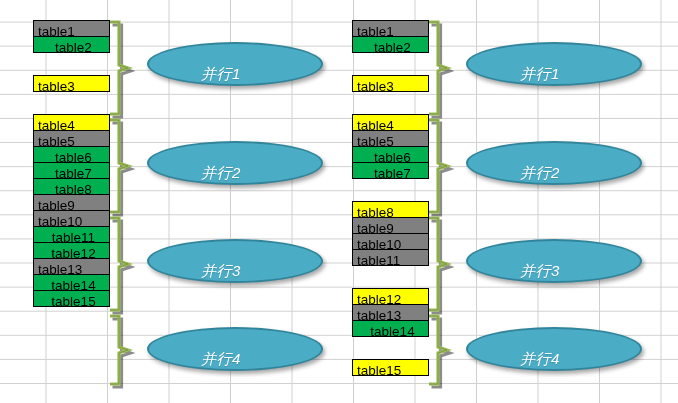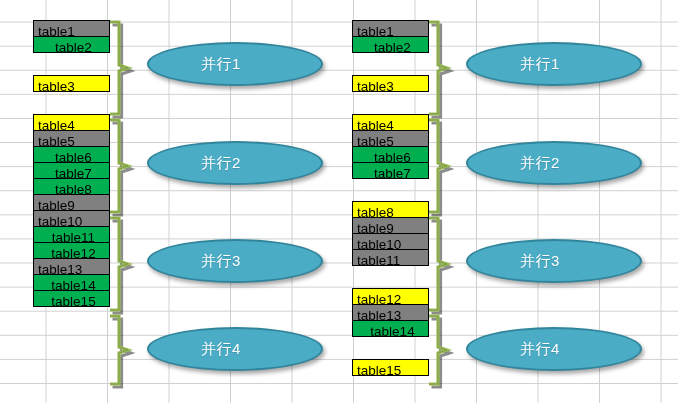--- a/index.html
+++ b/index.html
@@ -47,22 +47,23 @@
 
   
   .ellipse{
     position:absolute;
     box-sizing:border-box;
     border-radius:50%;
     background:#4BACC6;
     border:2px solid #31859B;
     box-shadow:2px 3px 4px rgba(0,0,0,0.35);
     display:flex;
-    align-items:center;
+    align-items:flex-end;
     justify-content:center;
+    font-style:italic;
   }
   .ellipse span{
     color:#ffffff;
     font-size:15px;
     letter-spacing:0.5px;
     transform:translateX(-14px);
     text-shadow:0 1px 1px rgba(0,0,0,0.15);
     white-space:nowrap;
   }
 </style>

